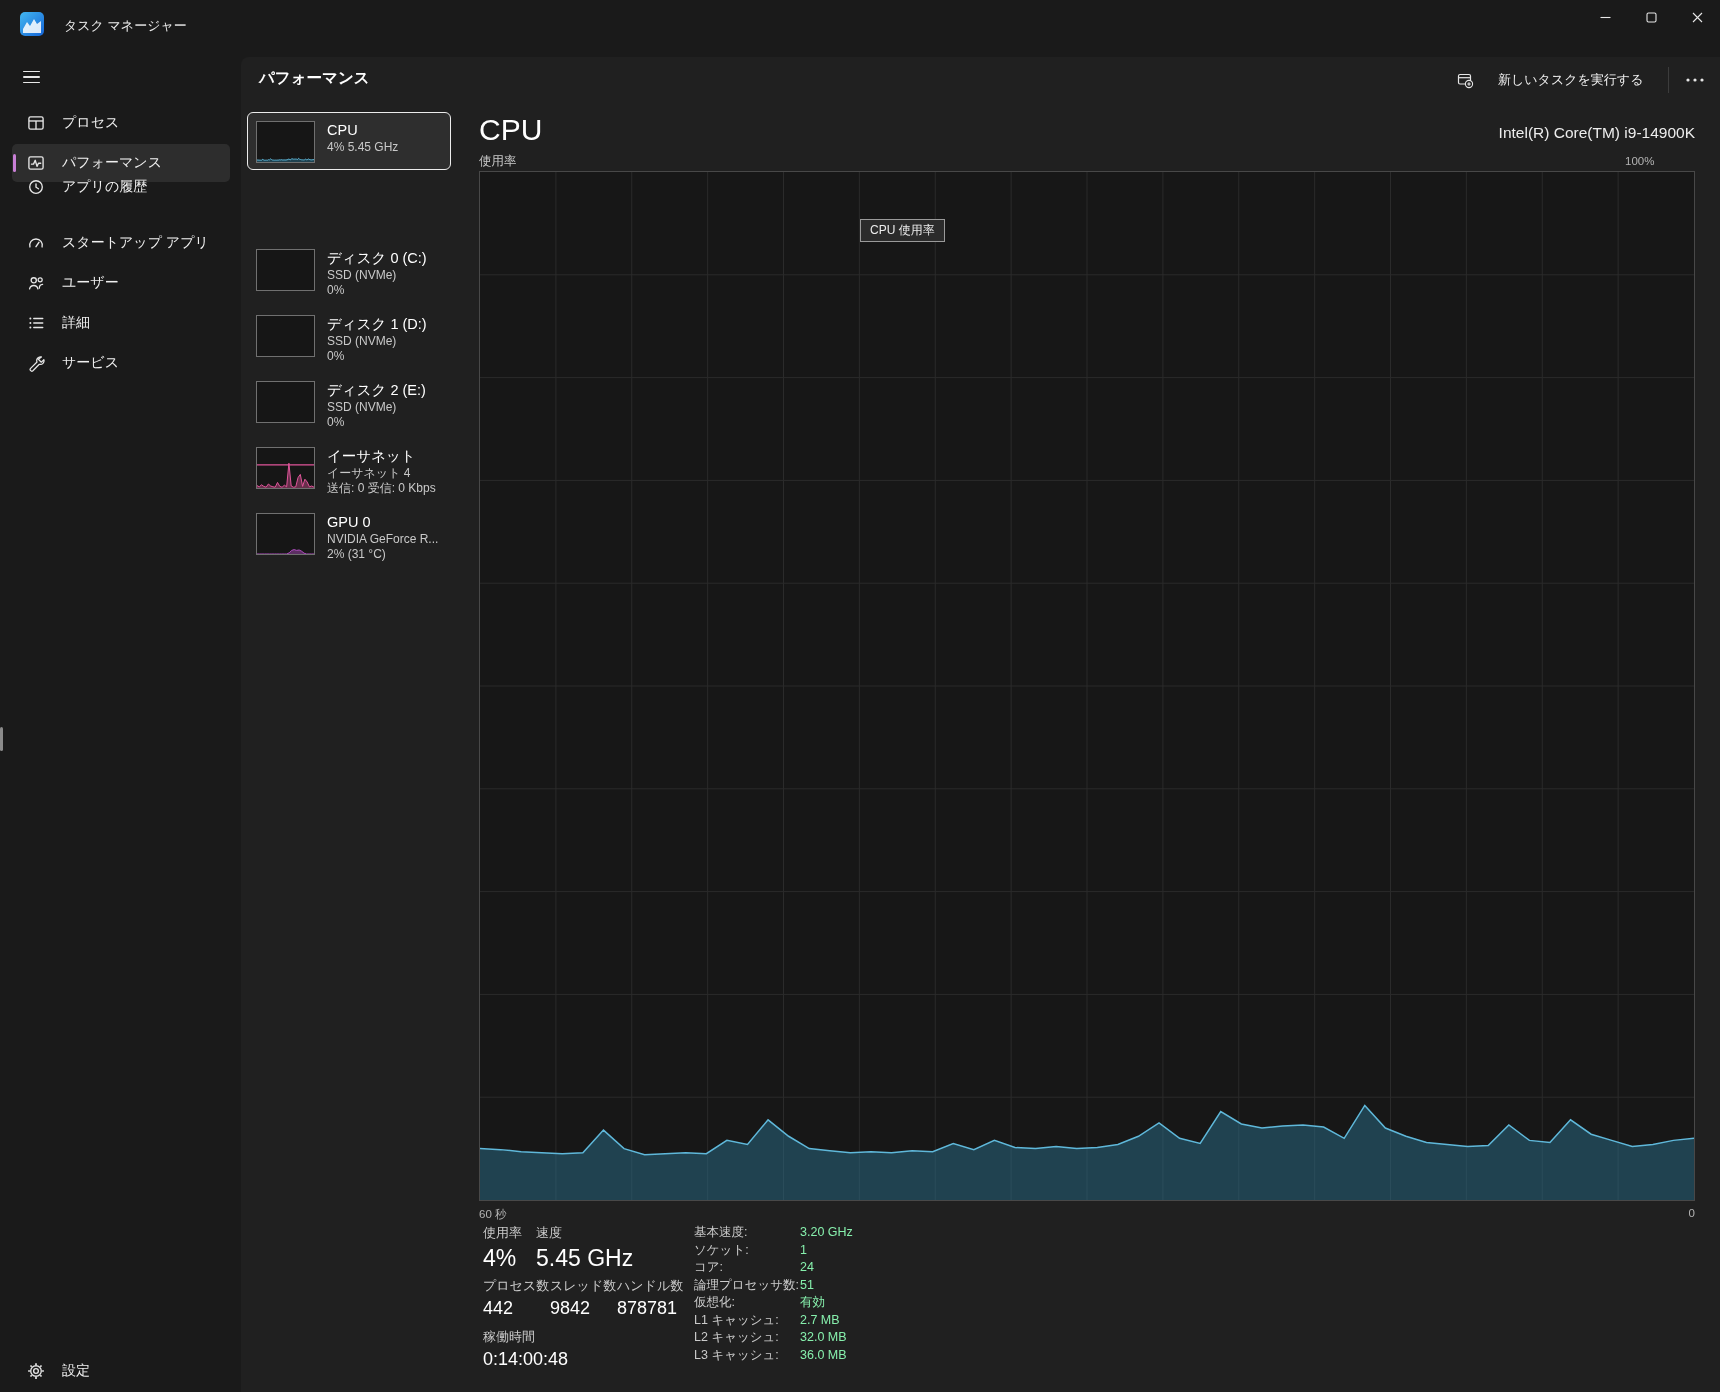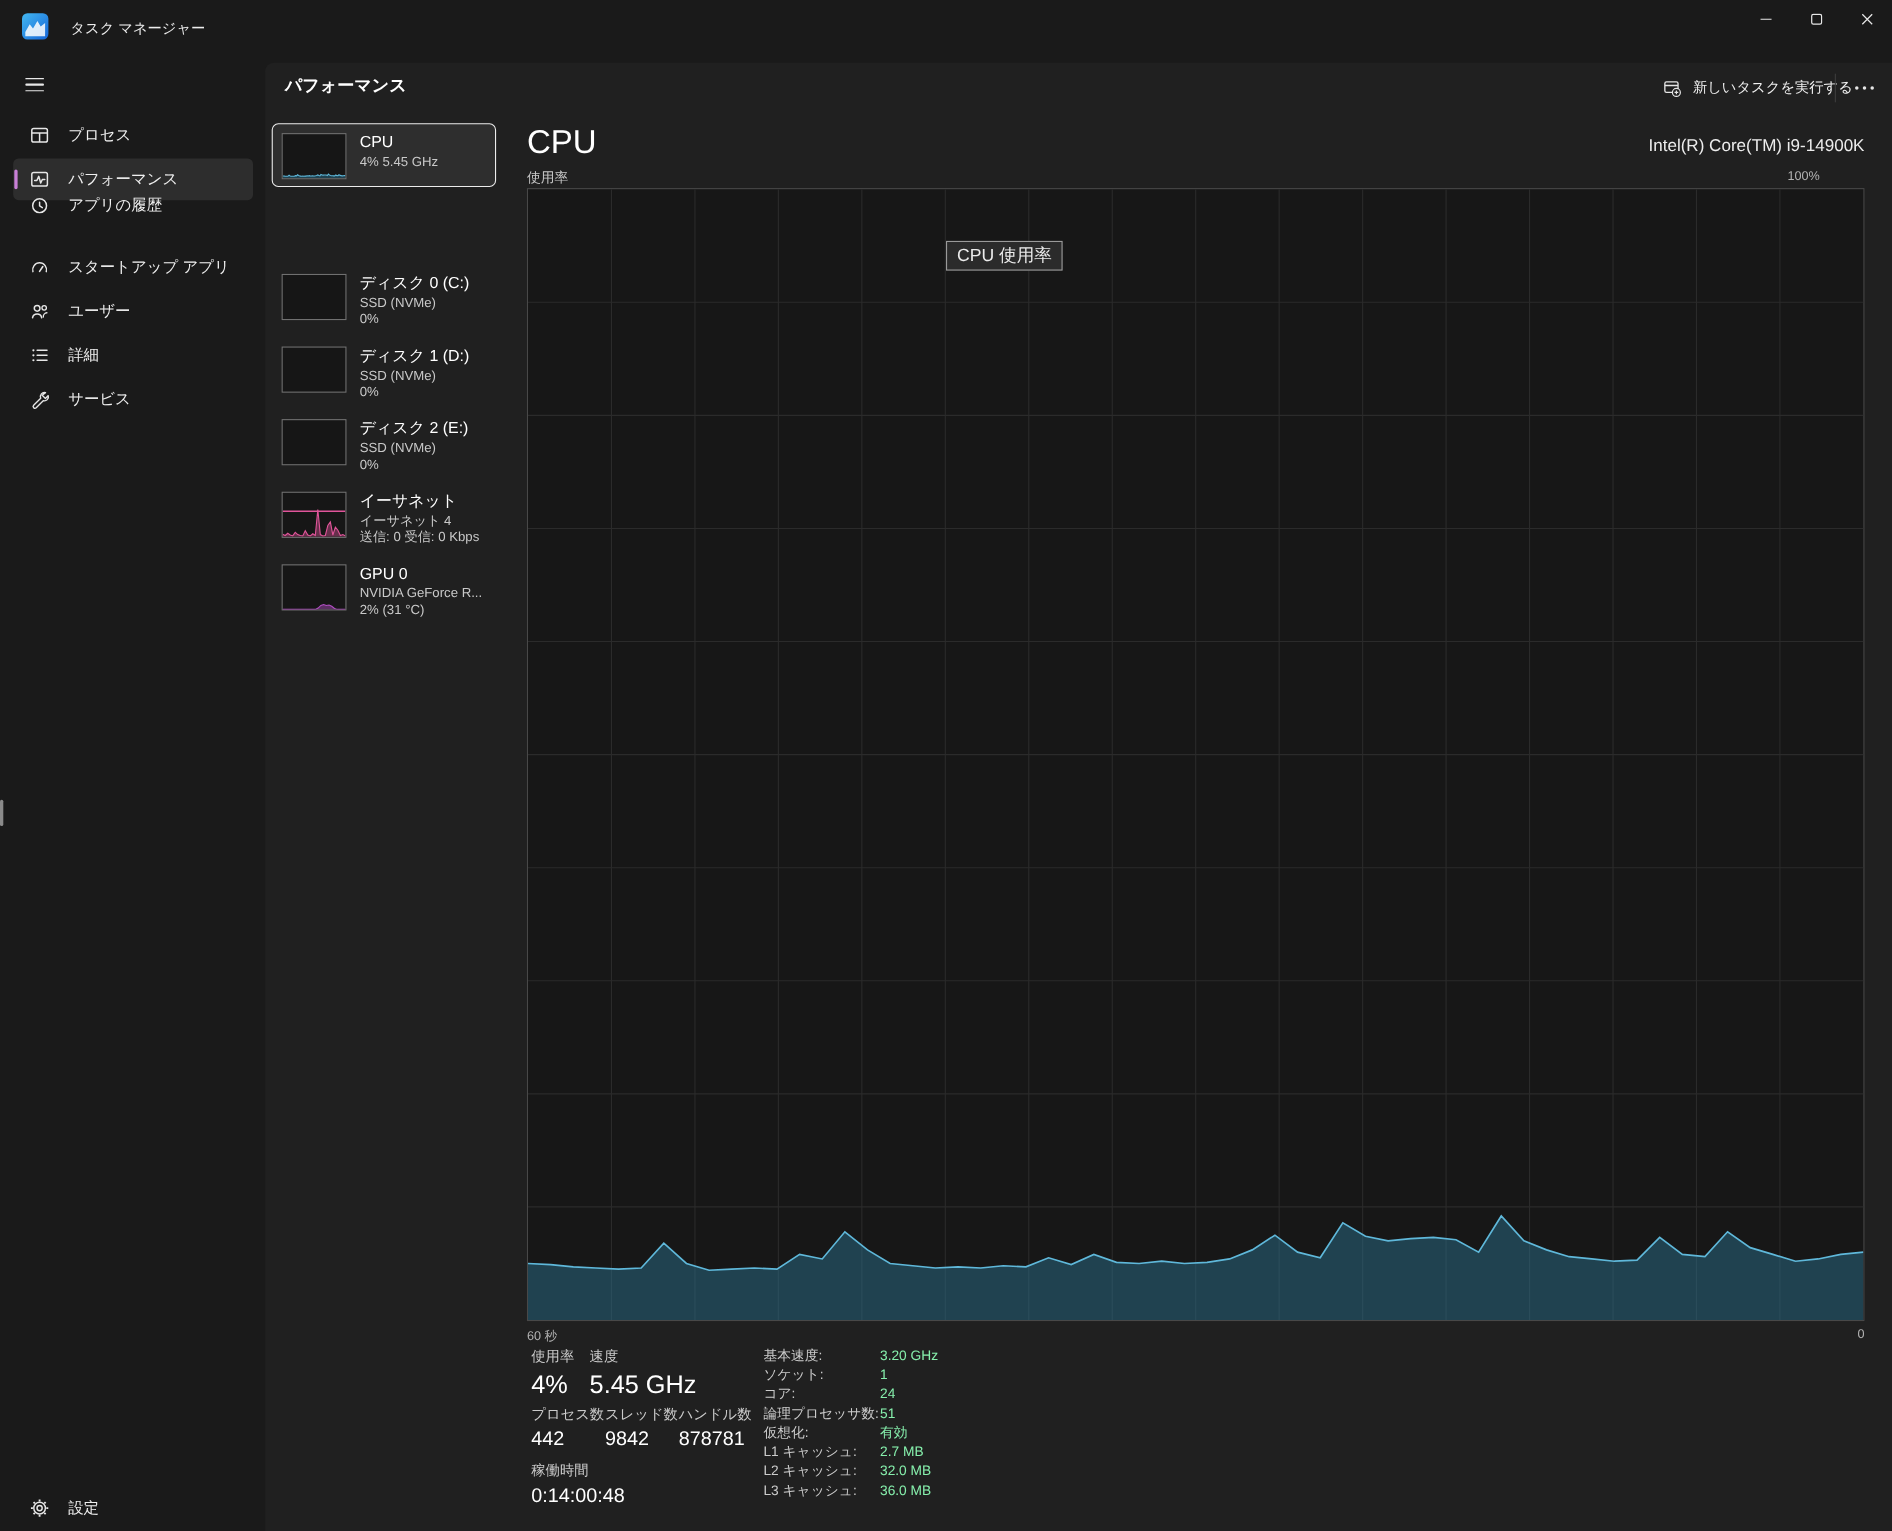--- a/index.html
+++ b/index.html
@@ -23,41 +23,41 @@
             align-items:center;gap:17px;padding-left:15px;box-sizing:border-box;font-size:14px;
             color:#f0f0f0;cursor:pointer}
   .nav-item.selected{background:#2d2d2d}
   .accent-bar{position:absolute;left:1px;top:10px;width:3px;height:18px;border-radius:2px}
   .nav-icon{width:18px;height:18px;flex:0 0 18px}
   .scroll-nub{position:absolute;left:0;top:727px;width:3px;height:24px;background:#8a8a8a;border-radius:2px}
   
   .content{position:absolute;left:241px;top:57px;right:0;bottom:0;background:#202020;
            border-top-left-radius:8px;}
   .page-title{position:absolute;left:18px;top:11px;font-size:15.5px;font-weight:700;color:#fff}
-  .run-task{position:absolute;left:1259px;top:6px;height:34px;display:flex;align-items:center;gap:10px;
+  .run-task{position:absolute;left:1204px;top:6px;height:34px;display:flex;align-items:center;gap:24px;
             padding:0 12px;border-radius:5px;font-size:13px;color:#f0f0f0;cursor:pointer}
   .hdr-divider{position:absolute;left:1427px;top:10px;width:1px;height:26px;background:#3c3c3c}
   .more-btn{position:absolute;left:1437px;top:8px;width:34px;height:30px;border-radius:5px;
             display:flex;align-items:center;justify-content:center;cursor:pointer}
   
   .perf-card{position:absolute;left:6px;width:204px;border-radius:6px;display:flex;gap:12px;
              padding:8px 8px;box-sizing:border-box;cursor:pointer;border:1px solid transparent}
   .perf-card.selected{background:#2e2e2e;border:1px solid #ececec}
   .mini{width:59px;height:42px;background:#161616;border:1px solid #707070;box-sizing:border-box;flex:0 0 59px}
   .card-title{font-size:14.5px;line-height:19px;color:#fff;white-space:nowrap}
   .card-sub{font-size:12px;line-height:15px;color:#c9c9c9;white-space:nowrap}
   
   .cpu-title{position:absolute;left:238px;top:56px;font-size:30px;font-weight:400;color:#fff}
   .cpu-chip{position:absolute;left:654px;top:67px;width:800px;text-align:right;font-size:15.5px;color:#ededed}
   .axis-lab{position:absolute;font-size:12.5px;color:#c9c9c9}
   .axis-sm{position:absolute;font-size:11.5px;color:#b3b3b3}
   .chart-box{position:absolute;left:238px;top:114px;width:1216px;height:1030px;background:#171717;
              border:1px solid #484848;box-sizing:border-box;cursor:crosshair}
   .chart-box svg{width:100%;height:100%}
-  .chart-tip{position:absolute;left:619px;top:162px;padding:2px 9px;font-size:16px;color:#ececec;
+  .chart-tip{position:absolute;left:619px;top:162px;padding:2px 9px;font-size:12px;color:#ececec;
              background:#2b2b2b;border:1px solid #9a9a9a;white-space:nowrap}
   
   .stat{position:absolute}
   .stat-label{font-size:13px;color:#cbcbcb;line-height:16px;white-space:nowrap}
   .stat-value-lg{font-size:23px;color:#fff;margin-top:4px;white-space:nowrap}
   .stat-value-md{font-size:18px;color:#fff;margin-top:4px;white-space:nowrap}
   .details{position:absolute;left:453px;top:1169px;display:grid;grid-template-columns:106px auto;
            row-gap:4px;font-size:12.5px;line-height:13.5px}
   .details .dl{color:#cbcbcb;white-space:nowrap}
   .details .dv{color:#86efac;white-space:nowrap}

